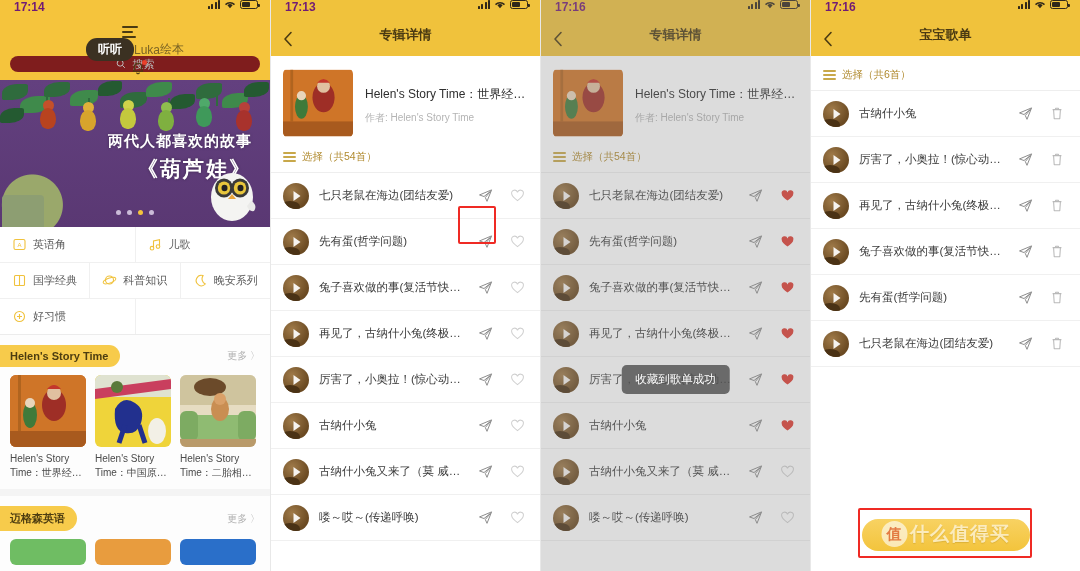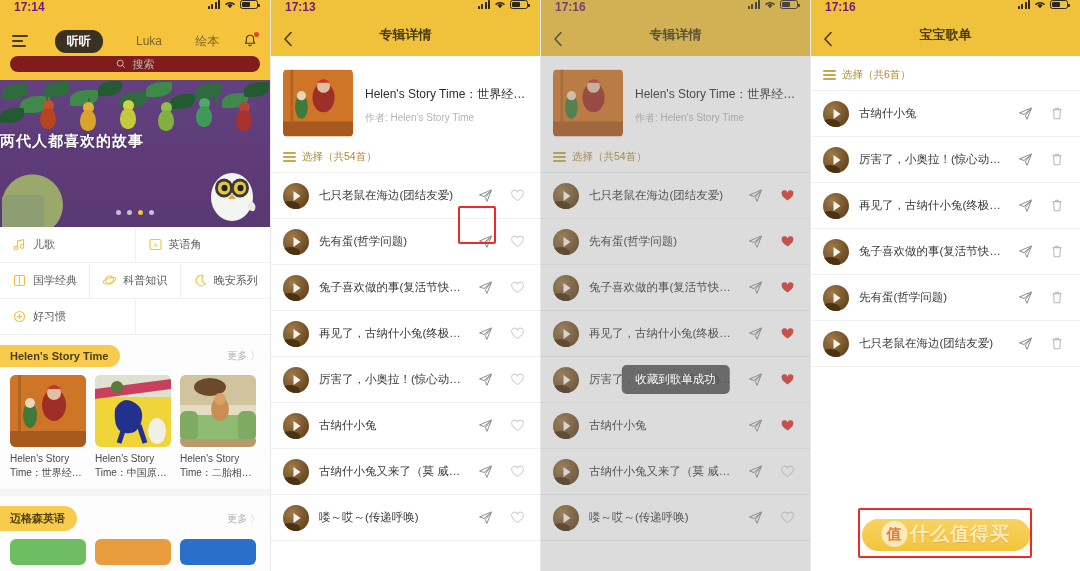--- a/index.html
+++ b/index.html
@@ -28,21 +28,21 @@
   .wifi svg { display:block; }
   .batt { width: 18px; height: 9px; border: 1.2px solid #30281a; border-radius: 2.5px; position: relative; }
   .batt::after { content:""; position:absolute; right:-3px; top:2.5px; width:1.6px; height:3px; background:#30281a; border-radius:0 1px 1px 0;}
   .batt i { position:absolute; left:1px; top:1px; bottom:1px; width:8px; background:#30281a; border-radius:1px; display:block;}
 
   
   .p1 { background: #fdfdfd; }
   .p1-topbar { background: #f5c43c; height: 26px; }
   .navrow {
     background: #f5c43c; height: 30px; display: flex; align-items: center;
-    padding: 0 12px; gap: 0; position: relative;
+    padding: 0 12px; gap: 0; position: relative; flex-direction: column;
   }
   .hamburger { width: 16px; display: flex; flex-direction: column; gap: 3px; margin-right: 10px; }
   .hamburger span { height: 2px; background: #4a3a12; border-radius: 1px; display:block; }
   .hamburger span:nth-child(1){width:16px}
   .hamburger span:nth-child(2){width:11px}
   .hamburger span:nth-child(3){width:14px}
   .navtabs { display: flex; align-items: center; flex: 1; justify-content: space-around; }
   .navtab { font-size: 12px; color: #7a6324; white-space: nowrap; }
   .navtab.active {
     background: #3b3122; color: #ffffff; border-radius: 11px;
@@ -64,21 +64,21 @@
       linear-gradient(#63407f, #5a3873);
   }
   .leafrow { position:absolute; top:0; left:0; right:0; height:46px; }
   .leaf { position: absolute; background:#2f6b3d; border-radius: 60% 10% 60% 10%; }
   .leaf.l2 { background:#3f8a4b; }
   .leaf.l3 { background:#245a31; }
   .gourd { position:absolute; width:16px; }
   .gourd .top { width:11px; height:11px; border-radius:50%; margin: 0 auto; }
   .gourd .bot { width:16px; height:21px; border-radius:50% 50% 45% 45%; margin-top:-3px;}
   .vine { position:absolute; background:#2f6b3d; width:2px; }
-  .hero-title { position: absolute; left: 0; right: 18px; top: 52px; text-align: left; }
+  .hero-title { position: absolute; left: 0; right: 18px; top: 52px; text-align: right; }
   .hero-t1 {
     font-size: 15px; font-weight: bold; color: #ffffff; letter-spacing: 1px;
     text-shadow: 0 0 3px rgba(0,0,0,.35);
   }
   .hero-t2 {
     font-size: 21px; font-weight: bold; color: #ffffff; margin-top: 4px;
     letter-spacing: 2px; text-shadow: 0 0 3px rgba(0,0,0,.35);
   }
   .dots { position:absolute; bottom: 12px; left:0; right:0; display:flex; justify-content:center; gap:6px;}
   .dots i { width:5px; height:5px; border-radius:50%; background:#cbbcd8; display:block;}
@@ -268,20 +268,21 @@
         <div class="top" style="background:#4fa96a"></div>
           <div class="bot" style="background:#3f995a"></div>
       </div>
       <div class="gourd" style="left:236px;top:22px;">
         <div class="top" style="background:#b8413a"></div>
           <div class="bot" style="background:#a8322c"></div>
       </div>
       <div style="position:absolute;left:2px;bottom:0;width:42px;height:32px;background:#8d9e72;border-radius:4px 4px 0 0;"></div>
       <div class="hero-title">
         <div class="hero-t1">两代人都喜欢的故事</div>
+        <div class="hero-t2">《葫芦娃》</div>
       </div>
       <div class="owl">
         <svg width="52" height="62" viewBox="0 0 52 62">
           <ellipse cx="26" cy="36" rx="21" ry="24" fill="#f4f4f2"></ellipse>
           <ellipse cx="18" cy="27" rx="9" ry="9.5" fill="#3a3a38"></ellipse>
           <ellipse cx="34" cy="27" rx="9" ry="9.5" fill="#3a3a38"></ellipse>
           <ellipse cx="18" cy="27" rx="6.2" ry="6.6" fill="#e8c63c"></ellipse>
           <ellipse cx="34" cy="27" rx="6.2" ry="6.6" fill="#e8c63c"></ellipse>
           <ellipse cx="18.5" cy="27" rx="3" ry="3.3" fill="#222"></ellipse>
           <ellipse cx="34.5" cy="27" rx="3" ry="3.3" fill="#222"></ellipse>
@@ -294,32 +295,32 @@
           <i></i>
           <i class="on"></i>
           <i></i>
       </div>
     </div>
 
     <div class="cats">
       <div class="catrow">
         <div class="cat">
           <span class="cat-ic"><svg width="15" height="15" viewBox="0 0 15 15">
+                <rect x="2" y="2.5" width="11" height="10" rx="1.6" fill="none" stroke="#f0c23c" stroke-width="1.1"></rect>
+                <text x="7.5" y="9.6" font-size="6" fill="#f0c23c" text-anchor="middle" font-family="Liberation Sans,sans-serif">A</text>
+              </svg></span>
+          <span class="cat-lb">英语角</span>
+        </div>
+        <div class="cat">
+          <span class="cat-ic"><svg width="15" height="15" viewBox="0 0 15 15">
                 <path d="M5.5 11V4l6-1.3V9" fill="none" stroke="#f0c23c" stroke-width="1.1"></path>
                 <circle cx="4" cy="11.2" r="1.8" fill="none" stroke="#f0c23c" stroke-width="1.1"></circle>
                 <circle cx="10" cy="9.6" r="1.8" fill="none" stroke="#f0c23c" stroke-width="1.1"></circle>
               </svg></span>
           <span class="cat-lb">儿歌</span>
-        </div>
-        <div class="cat">
-          <span class="cat-ic"><svg width="15" height="15" viewBox="0 0 15 15">
-                <rect x="2" y="2.5" width="11" height="10" rx="1.6" fill="none" stroke="#f0c23c" stroke-width="1.1"></rect>
-                <text x="7.5" y="9.6" font-size="6" fill="#f0c23c" text-anchor="middle" font-family="Liberation Sans,sans-serif">A</text>
-              </svg></span>
-          <span class="cat-lb">英语角</span>
         </div>
       </div>
       <div class="catrow">
         <div class="cat">
           <span class="cat-ic"><svg width="15" height="15" viewBox="0 0 15 15">
                 <rect x="2.5" y="2.5" width="10" height="10" rx="1" fill="none" stroke="#f0c23c" stroke-width="1.1"></rect>
                 <line x1="7.5" y1="2.5" x2="7.5" y2="12.5" stroke="#f0c23c" stroke-width="1.1"></line>
               </svg></span>
           <span class="cat-lb">国学经典</span>
         </div>

